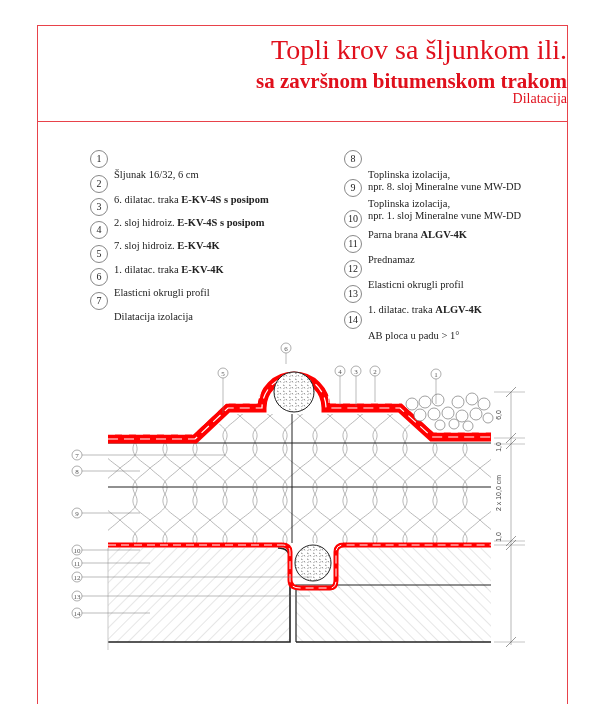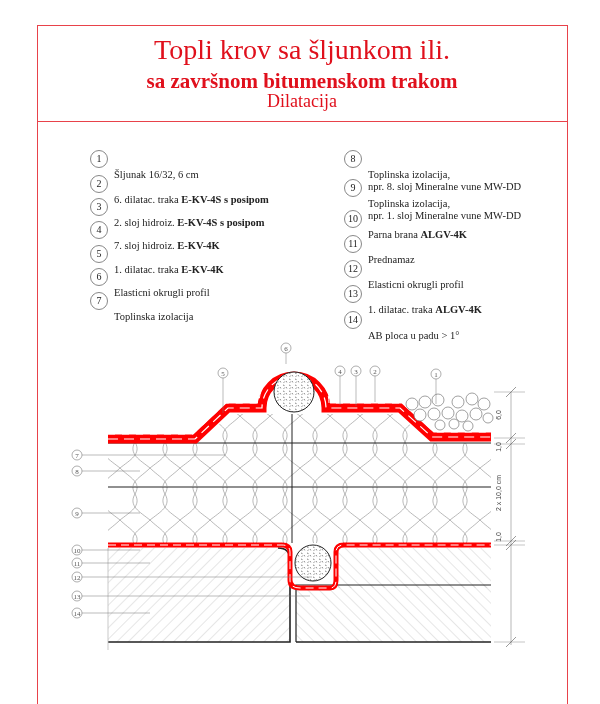--- a/index.html
+++ b/index.html
@@ -1,22 +1,22 @@
 <!DOCTYPE html>
 <html><head>
 <meta charset="utf-8">
 <style>
   html,body{margin:0;padding:0;background:#fff;}
   body{width:600px;height:704px;position:relative;overflow:hidden;font-family:"Liberation Serif",serif;}
   #frame{position:absolute;left:37px;top:25px;width:529px;height:700px;border:1px solid #e8424a;}
   #divider{position:absolute;left:37px;top:121px;width:530px;height:1px;background:#e8424a;}
-  .title{position:absolute;left:37px;width:530px;text-align:center;color:#e0101c;}
+  .title{position:absolute;left:37px;width:530px;text-align:right;color:#e0101c;}
   #t1{top:34px;font-size:28px;}
   #t2{top:69px;font-size:21px;font-weight:bold;}
-  #t3{top:91px;font-size:18px;}
+  #t3{top:91px;font-size:14px;}
   .leg{position:absolute;font-size:10.5px;color:#222;line-height:12px;}
   .leg .num{position:absolute;left:0;top:-3px;width:16px;height:16px;border:1px solid #888;border-radius:50%;text-align:center;font-size:10px;line-height:16px;}
   .leg .txt{position:absolute;left:24px;top:16px;white-space:nowrap;}
   .leg b{font-weight:bold;font-family:Liberation Serif, serif;}
   svg{position:absolute;left:0;top:0;}
   .cl text{font-family:"Liberation Serif",serif;font-size:7px;fill:#555;}
   .dim text{font-family:"Liberation Sans",sans-serif;font-size:7px;fill:#444;}
 </style>
 </head>
 <body>
@@ -47,21 +47,21 @@
   <div class="leg" style="left:90px;top:248px;">
       <span class="num">5</span>
       <span class="txt"><span>1. dilatac. traka </span><b>E-KV-4K</b></span>
     </div>
   <div class="leg" style="left:90px;top:271px;">
       <span class="num">6</span>
       <span class="txt"><span>Elasticni okrugli profil</span><b></b></span>
     </div>
   <div class="leg" style="left:90px;top:295px;">
       <span class="num">7</span>
-      <span class="txt"><span>Toplinska izolacija</span><b></b></span>
+      <span class="txt"><span>Dilatacija izolacija</span><b></b></span>
     </div>
 </div>
 
 <div>
   <div class="leg" style="left:344px;top:153px;">
       <span class="num">8</span>
       <span class="txt"><span>Toplinska izolacija,</span><br><span>npr. 8. sloj Mineralne vune MW-DD</span></span>
     </div>
   <div class="leg" style="left:344px;top:182px;">
       <span class="num">9</span>

